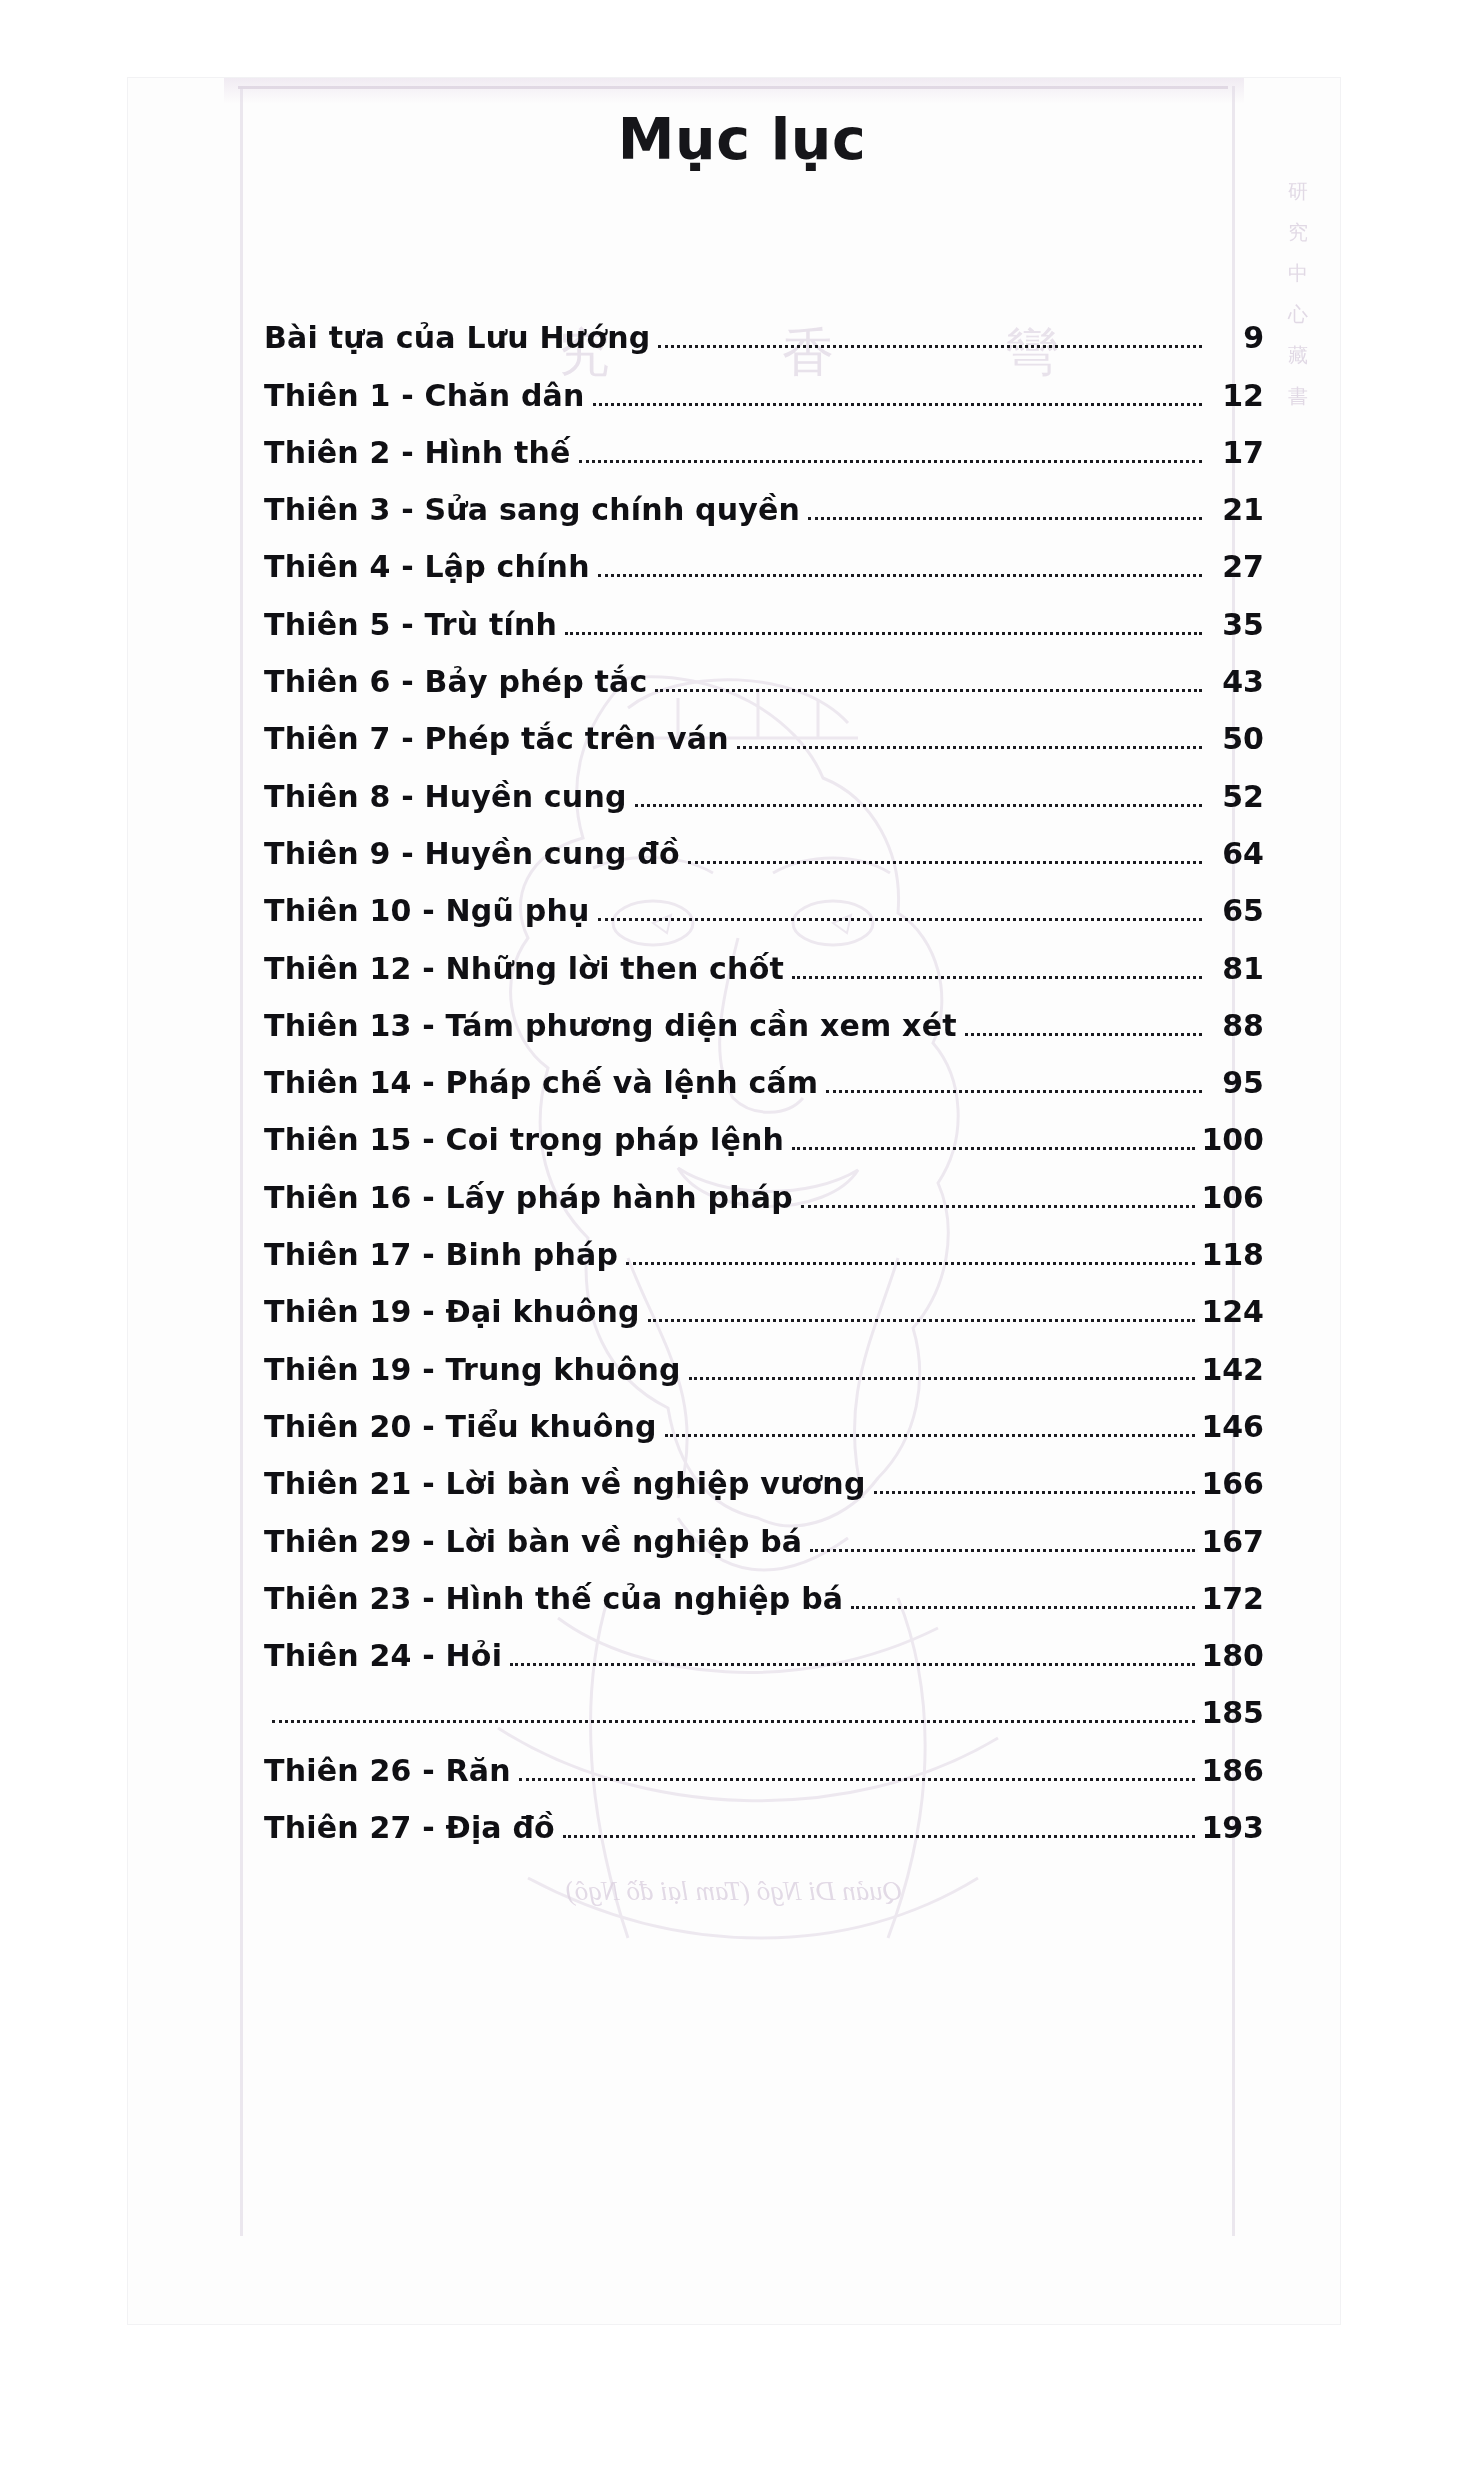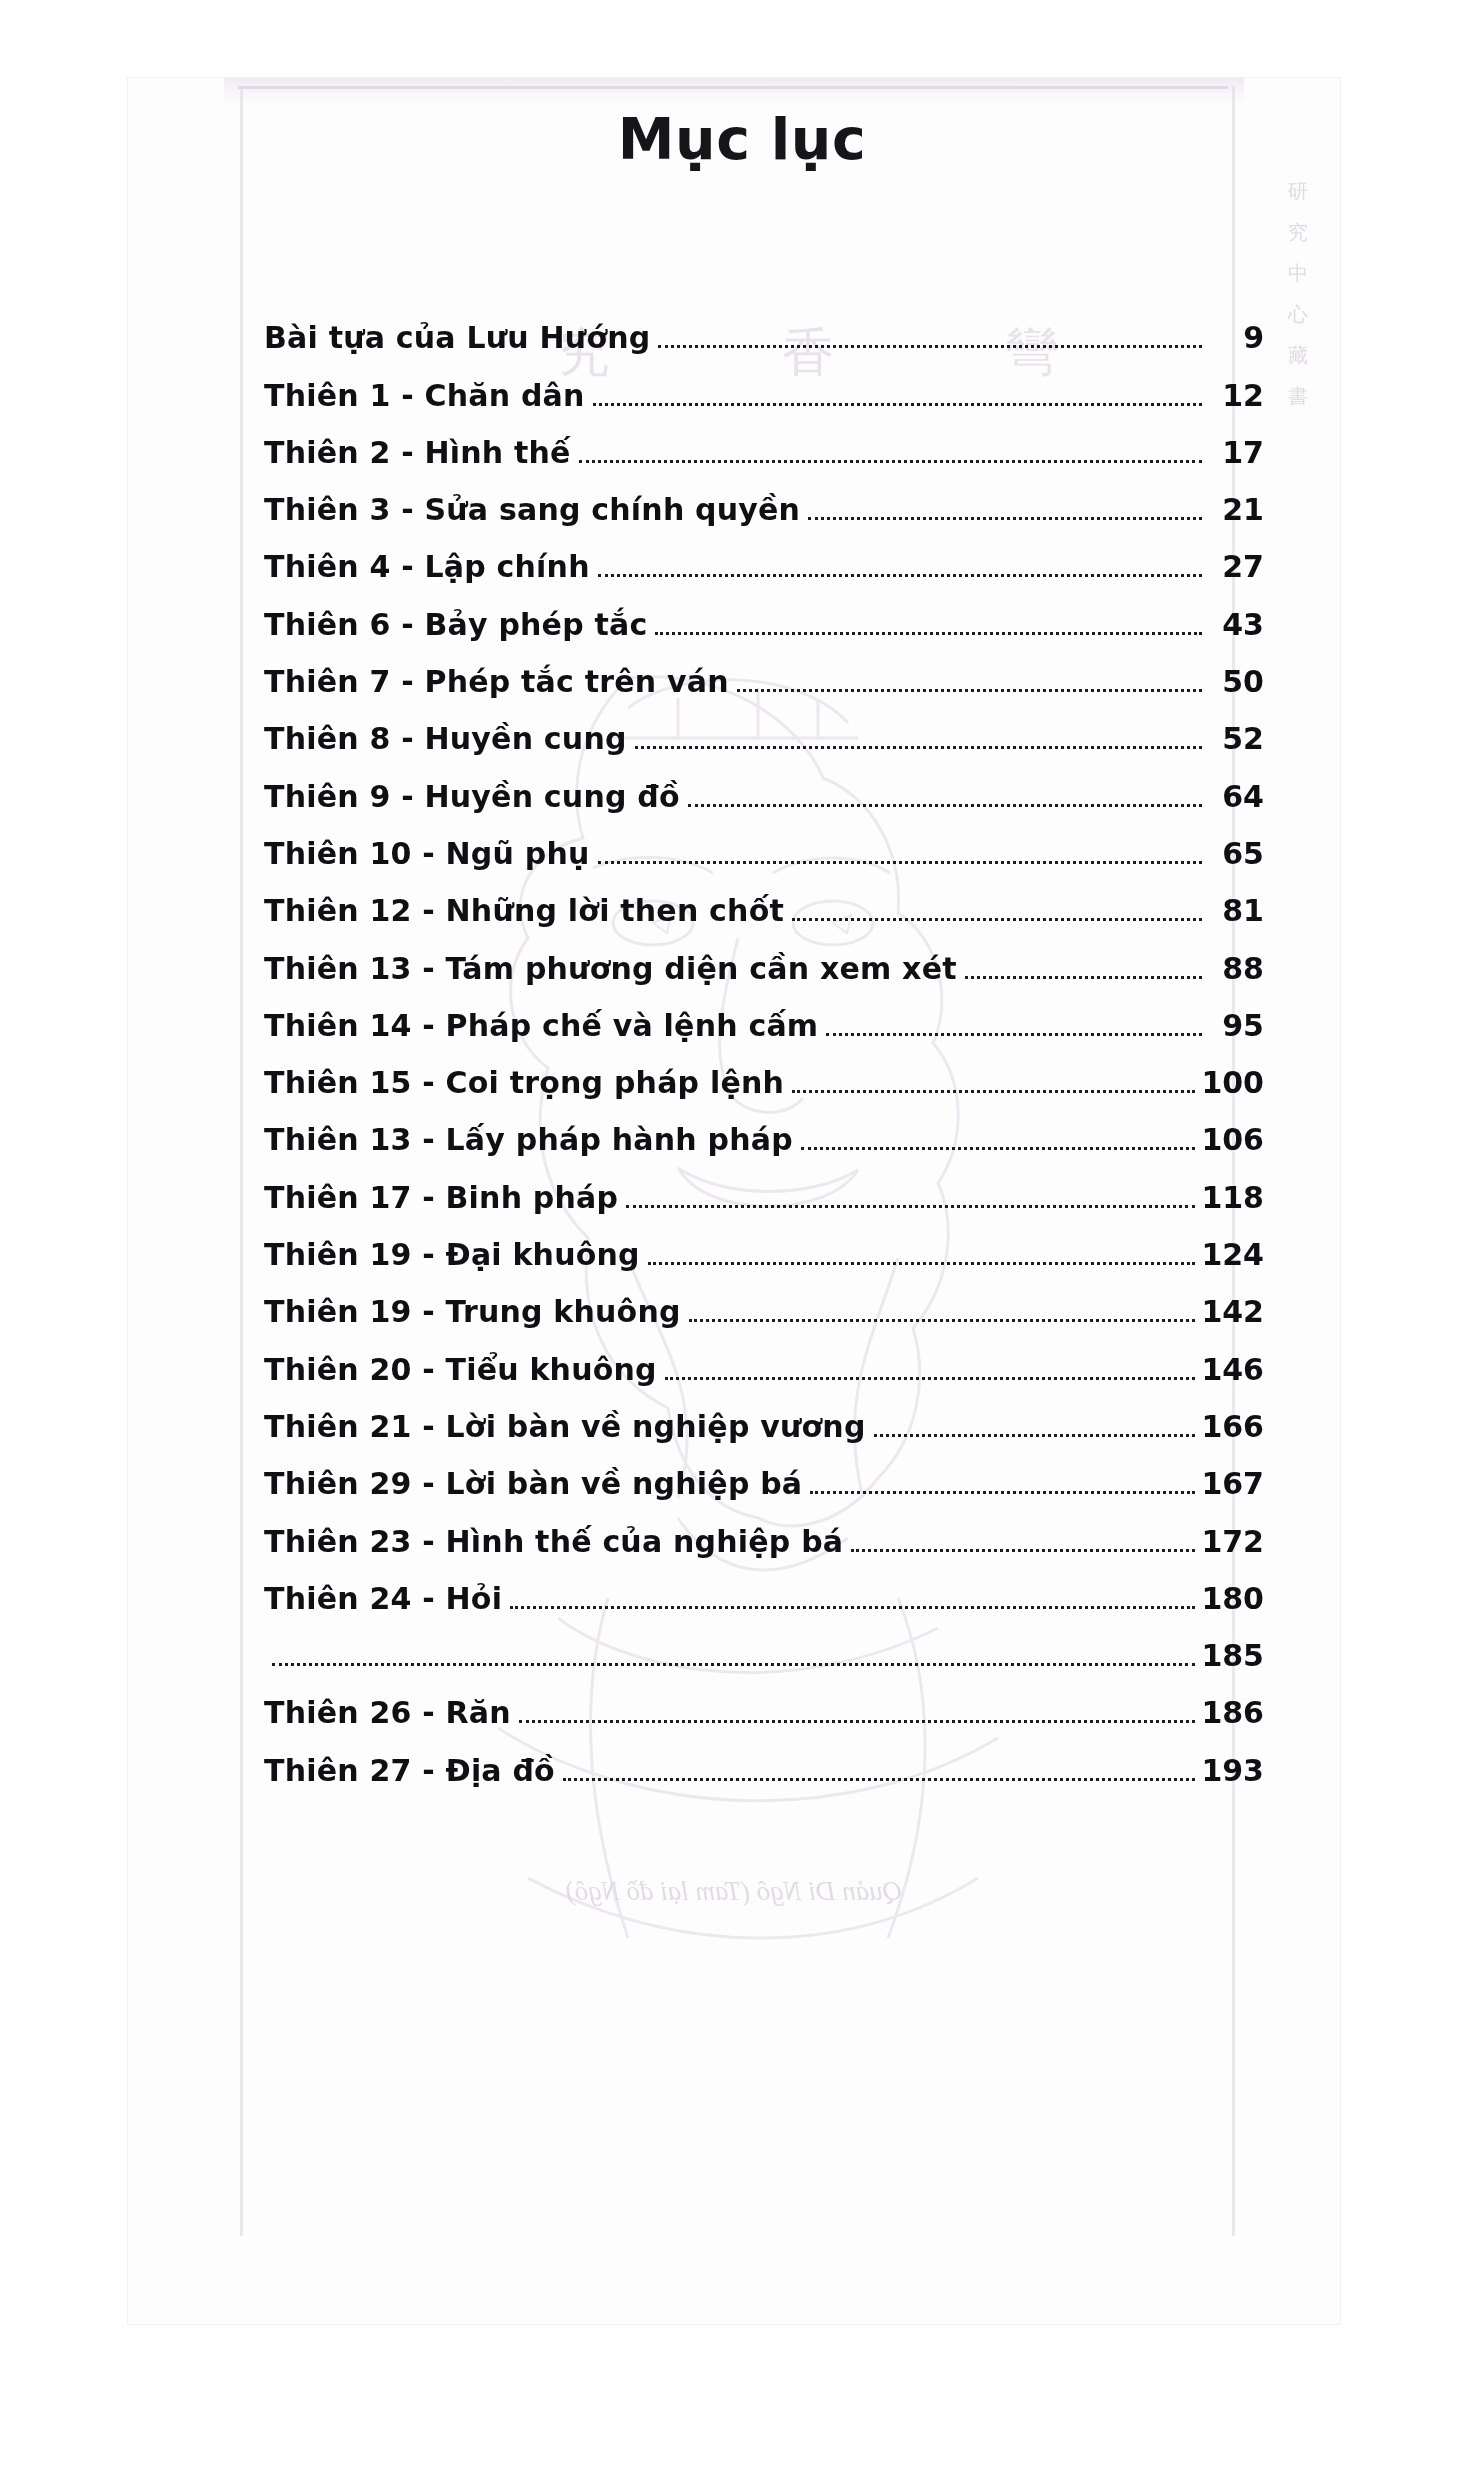--- a/index.html
+++ b/index.html
@@ -249,20 +249,25 @@
       <span class="toc-dots"></span>
       <span class="toc-page">21</span>
     </div>
 
     <div class="toc-row">
       <span class="toc-label">Thiên 4 - Lập chính</span>
       <span class="toc-dots"></span>
       <span class="toc-page">27</span>
     </div>
 
+    <div class="toc-row">
+      <span class="toc-label">Thiên 5 - Trù tính</span>
+      <span class="toc-dots"></span>
+      <span class="toc-page">35</span>
+    </div>
 
     <div class="toc-row">
       <span class="toc-label">Thiên 6 - Bảy phép tắc</span>
       <span class="toc-dots"></span>
       <span class="toc-page">43</span>
     </div>
 
     <div class="toc-row">
       <span class="toc-label">Thiên 7 - Phép tắc trên ván</span>
       <span class="toc-dots"></span>
@@ -306,21 +311,21 @@
       <span class="toc-page">95</span>
     </div>
 
     <div class="toc-row">
       <span class="toc-label">Thiên 15 - Coi trọng pháp lệnh</span>
       <span class="toc-dots"></span>
       <span class="toc-page">100</span>
     </div>
 
     <div class="toc-row">
-      <span class="toc-label">Thiên 13 - Lấy pháp hành pháp</span>
+      <span class="toc-label">Thiên 16 - Lấy pháp hành pháp</span>
       <span class="toc-dots"></span>
       <span class="toc-page">106</span>
     </div>
 
     <div class="toc-row">
       <span class="toc-label">Thiên 17 - Binh pháp</span>
       <span class="toc-dots"></span>
       <span class="toc-page">118</span>
     </div>
 

